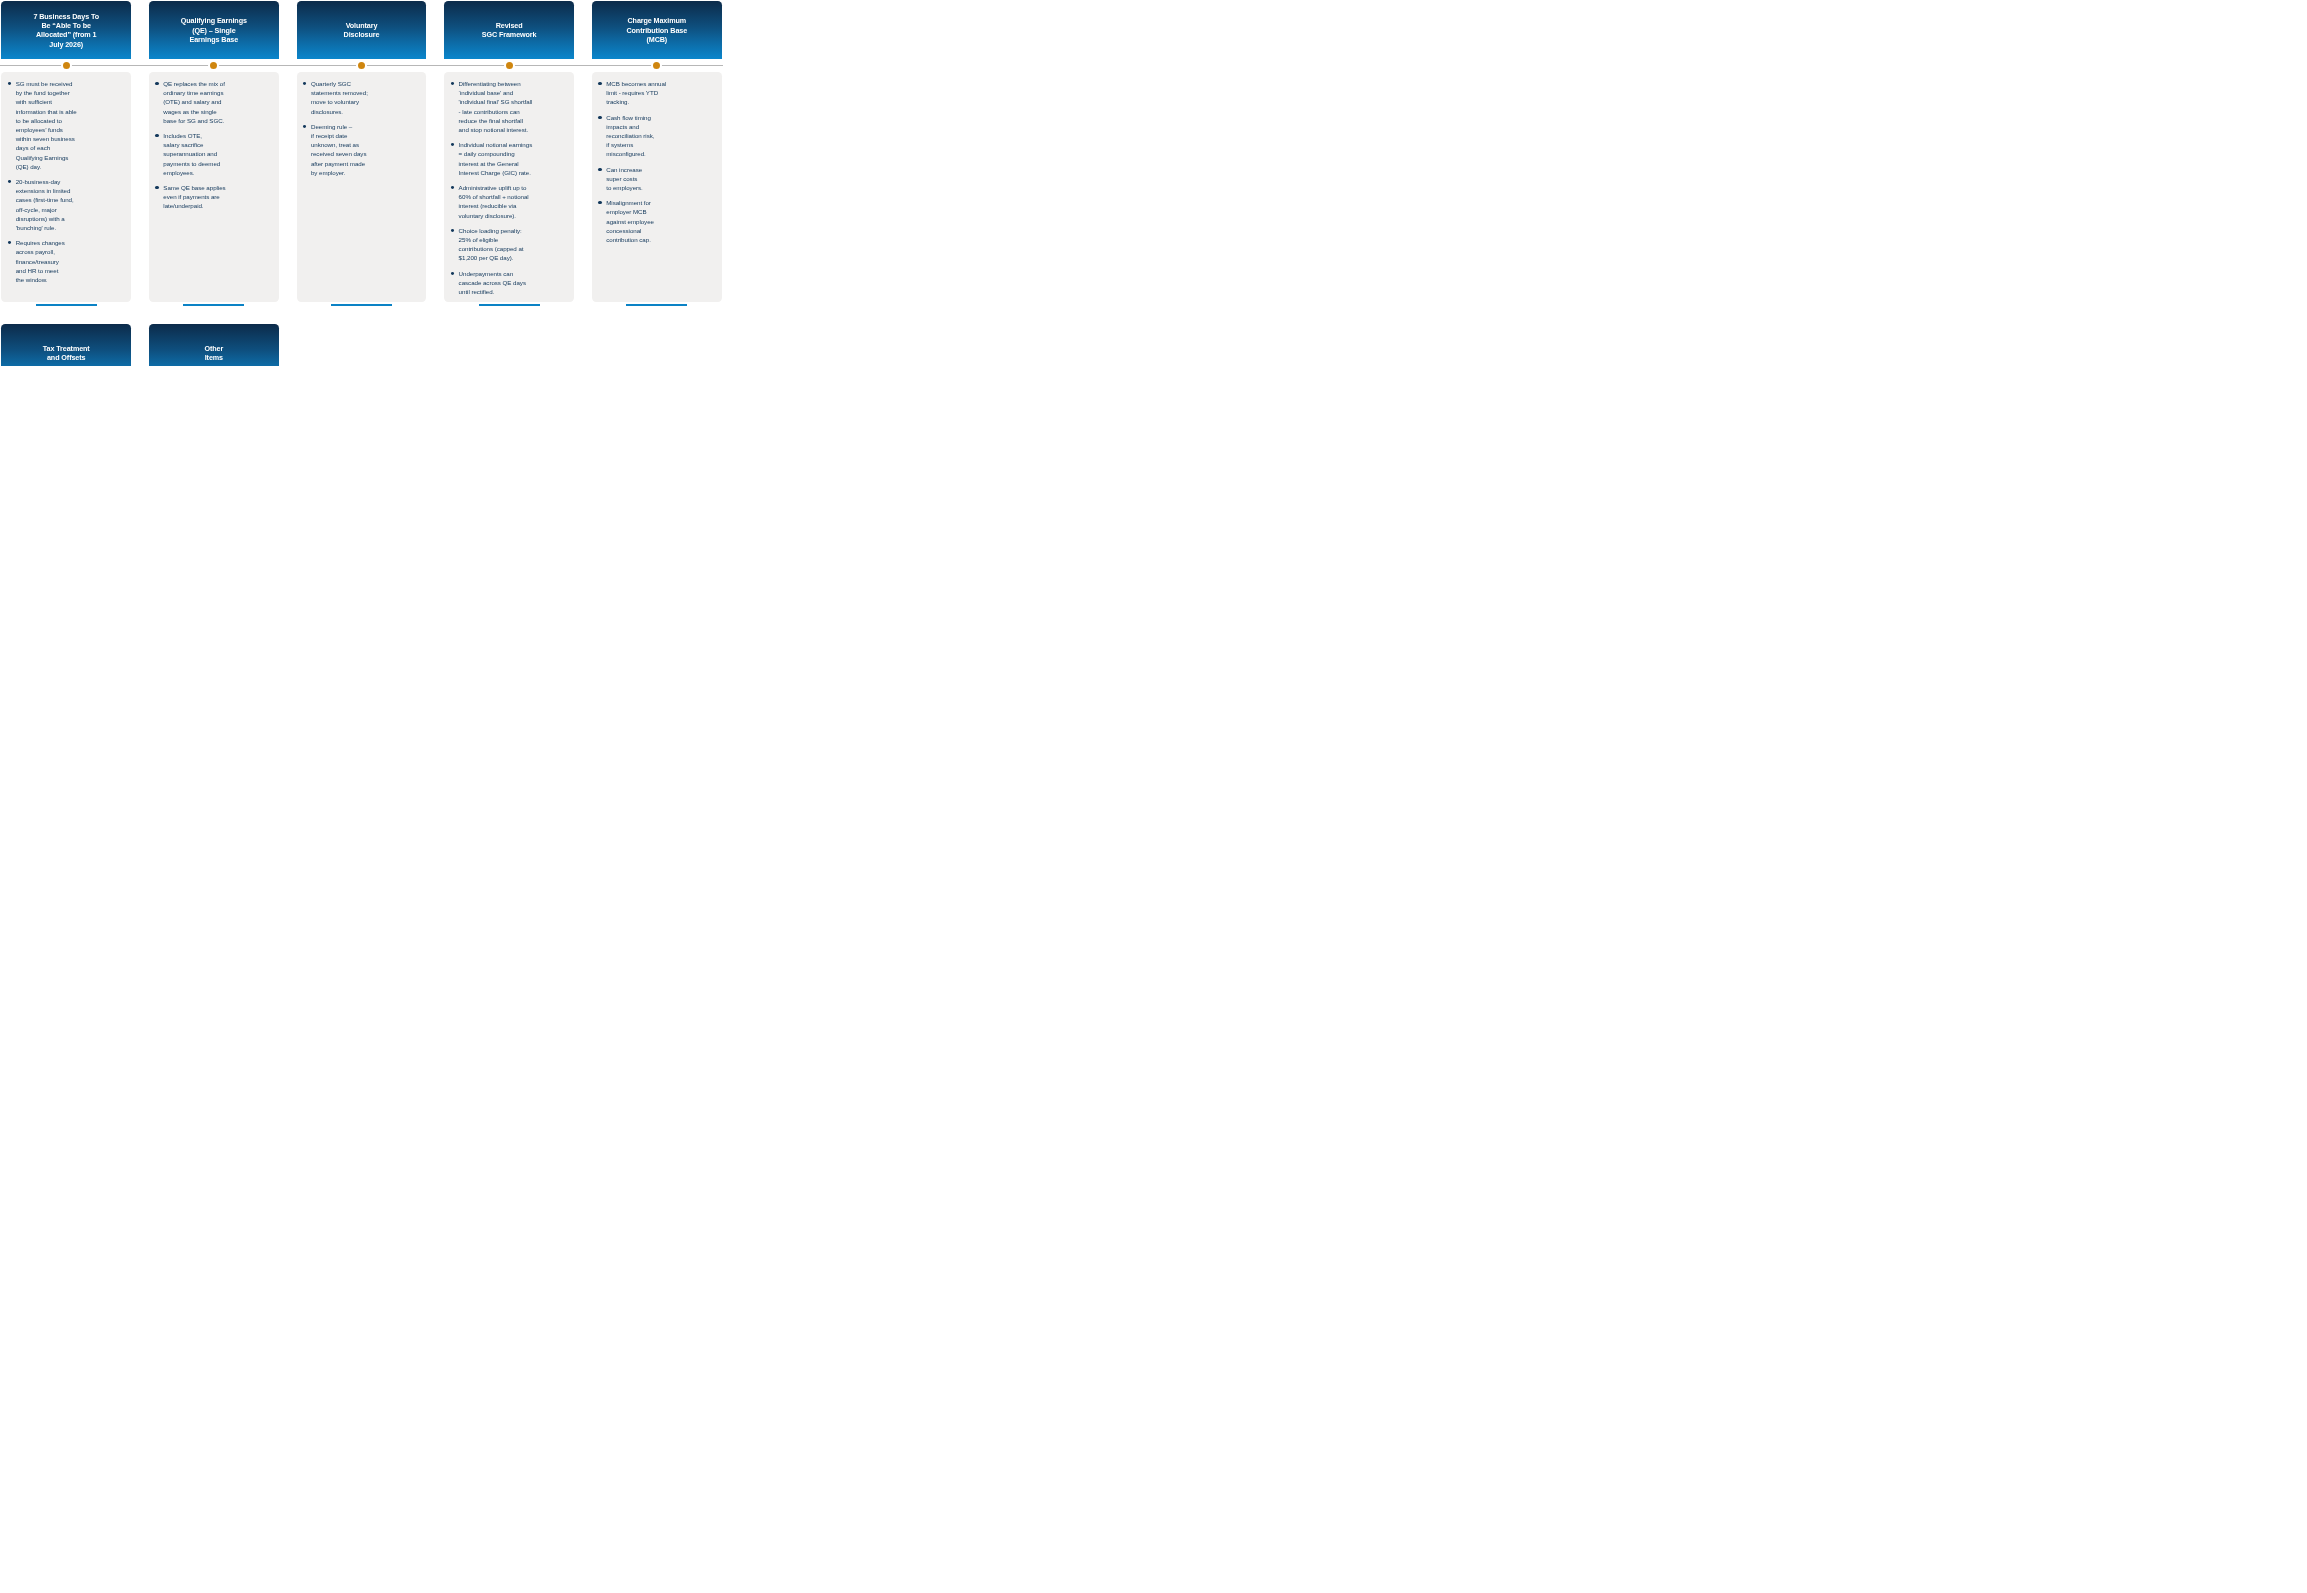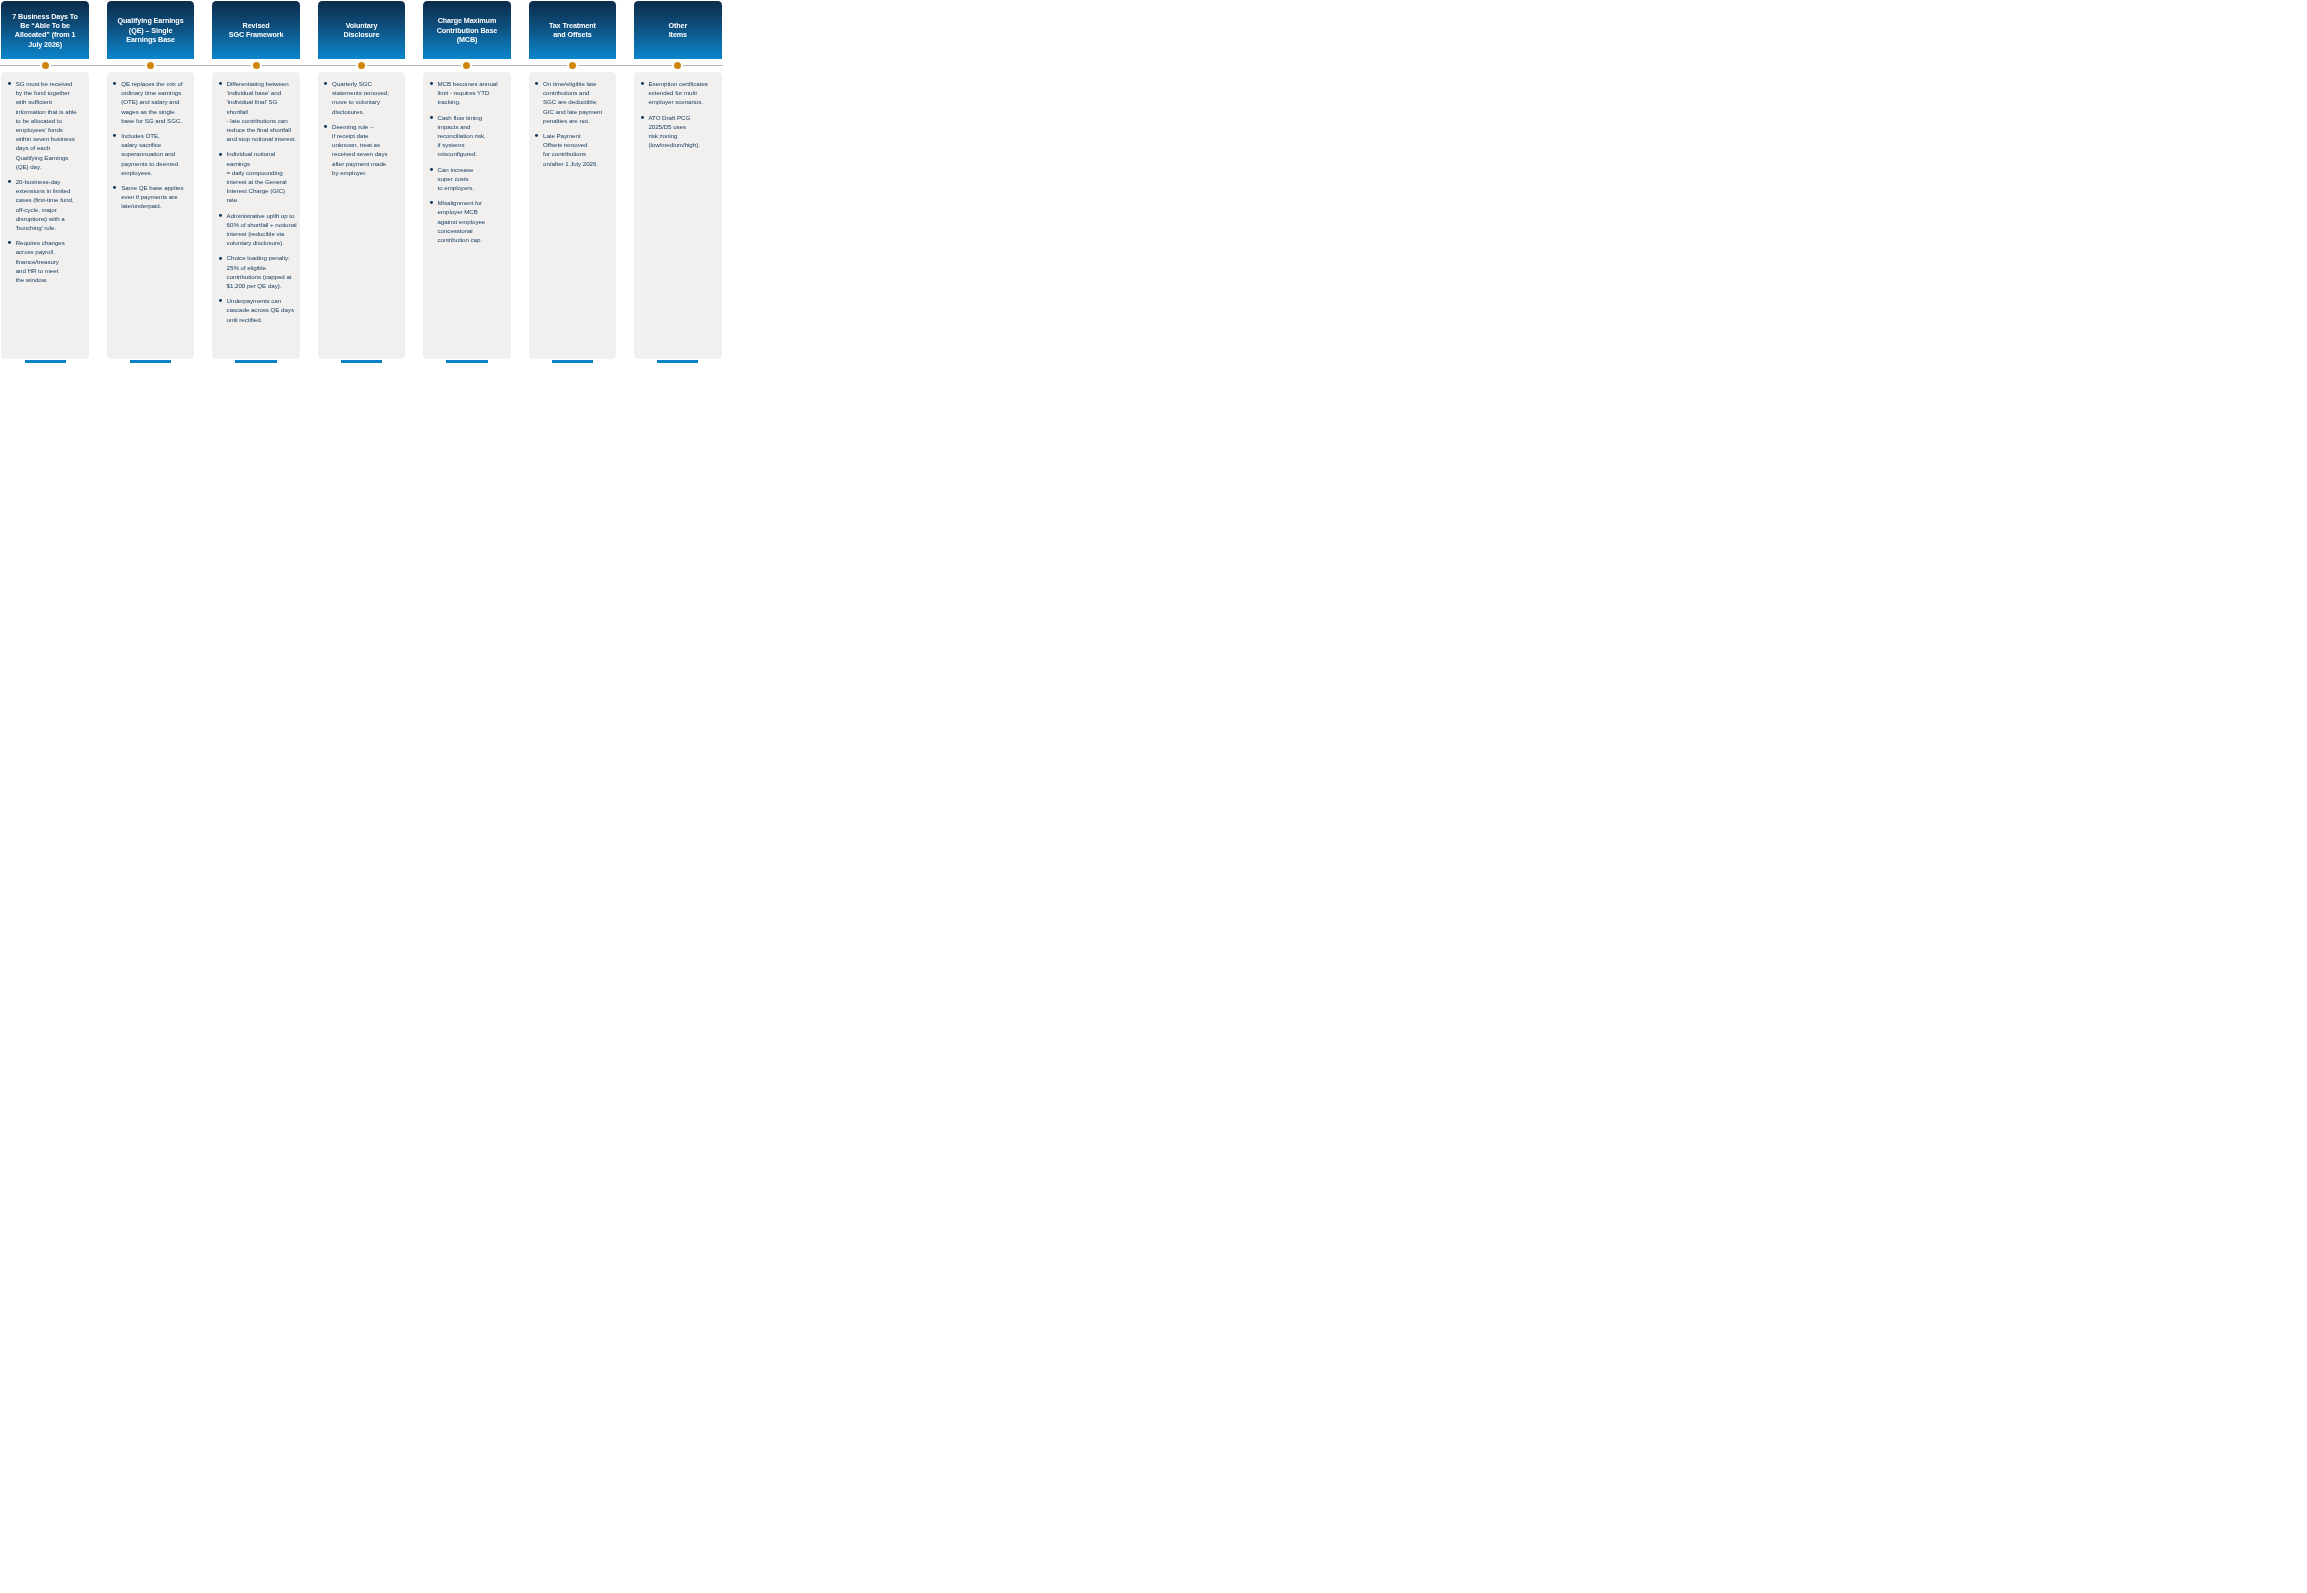--- a/index.html
+++ b/index.html
@@ -9,21 +9,21 @@
     background:var(--page_bg);
     overflow:hidden;
     font-family:"Liberation Sans","DejaVu Sans",sans-serif;
   }
   .timeline-line{
     position:absolute;left:0;right:0;top:65px;height:1.4px;
     background:var(--line);z-index:0;
   }
   .columns{
     position:relative;z-index:1;
-    display:grid;grid-template-columns:repeat(7,1fr);
+    display:grid;grid-template-columns:repeat(5,1fr);
     gap:18px;height:363px;padding:1.4px 1.4px 0 1.4px;box-sizing:border-box;
   }
   .column{display:flex;flex-direction:column;min-width:0;}
   .col-header{
     height:58px;flex:0 0 58px;
     border-radius:4.2px 4.2px 0 0;
     background:linear-gradient(180deg,var(--header_top) 0%,var(--header_mid) 45%,var(--header_mid2) 72%,var(--header_bottom) 100%);
     display:flex;align-items:center;justify-content:center;
     padding:0 2.8px;box-sizing:border-box;
   }
@@ -127,20 +127,45 @@
             <li>Same QE base applies
 even if payments are
 late/underpaid.</li>
           </ul>
       </div>
       <div class="col-bar"></div>
     </section>
 
     <section class="column">
       <header class="col-header">
+        <h2>Voluntary
+Disclosure</h2>
+      </header>
+      <div class="dot-row">
+        <span class="dot"></span>
+      </div>
+      <div class="col-body">
+        <ul>
+            <li>Quarterly SGC
+statements removed;
+move to voluntary
+disclosures.</li>
+            <li>Deeming rule –
+if receipt date
+unknown, treat as
+received seven days
+after payment made
+by employer.</li>
+          </ul>
+      </div>
+      <div class="col-bar"></div>
+    </section>
+
+    <section class="column">
+      <header class="col-header">
         <h2>Revised
 SGC Framework</h2>
       </header>
       <div class="dot-row">
         <span class="dot"></span>
       </div>
       <div class="col-body">
         <ul>
             <li>Differentiating between
 ‘individual base’ and
@@ -163,45 +188,20 @@
             <li>Underpayments can
 cascade across QE days
 until rectified.</li>
           </ul>
       </div>
       <div class="col-bar"></div>
     </section>
 
     <section class="column">
       <header class="col-header">
-        <h2>Voluntary
-Disclosure</h2>
-      </header>
-      <div class="dot-row">
-        <span class="dot"></span>
-      </div>
-      <div class="col-body">
-        <ul>
-            <li>Quarterly SGC
-statements removed;
-move to voluntary
-disclosures.</li>
-            <li>Deeming rule –
-if receipt date
-unknown, treat as
-received seven days
-after payment made
-by employer.</li>
-          </ul>
-      </div>
-      <div class="col-bar"></div>
-    </section>
-
-    <section class="column">
-      <header class="col-header">
         <h2>Charge Maximum
 Contribution Base
 (MCB)</h2>
       </header>
       <div class="dot-row">
         <span class="dot"></span>
       </div>
       <div class="col-body">
         <ul>
             <li>MCB becomes annual

